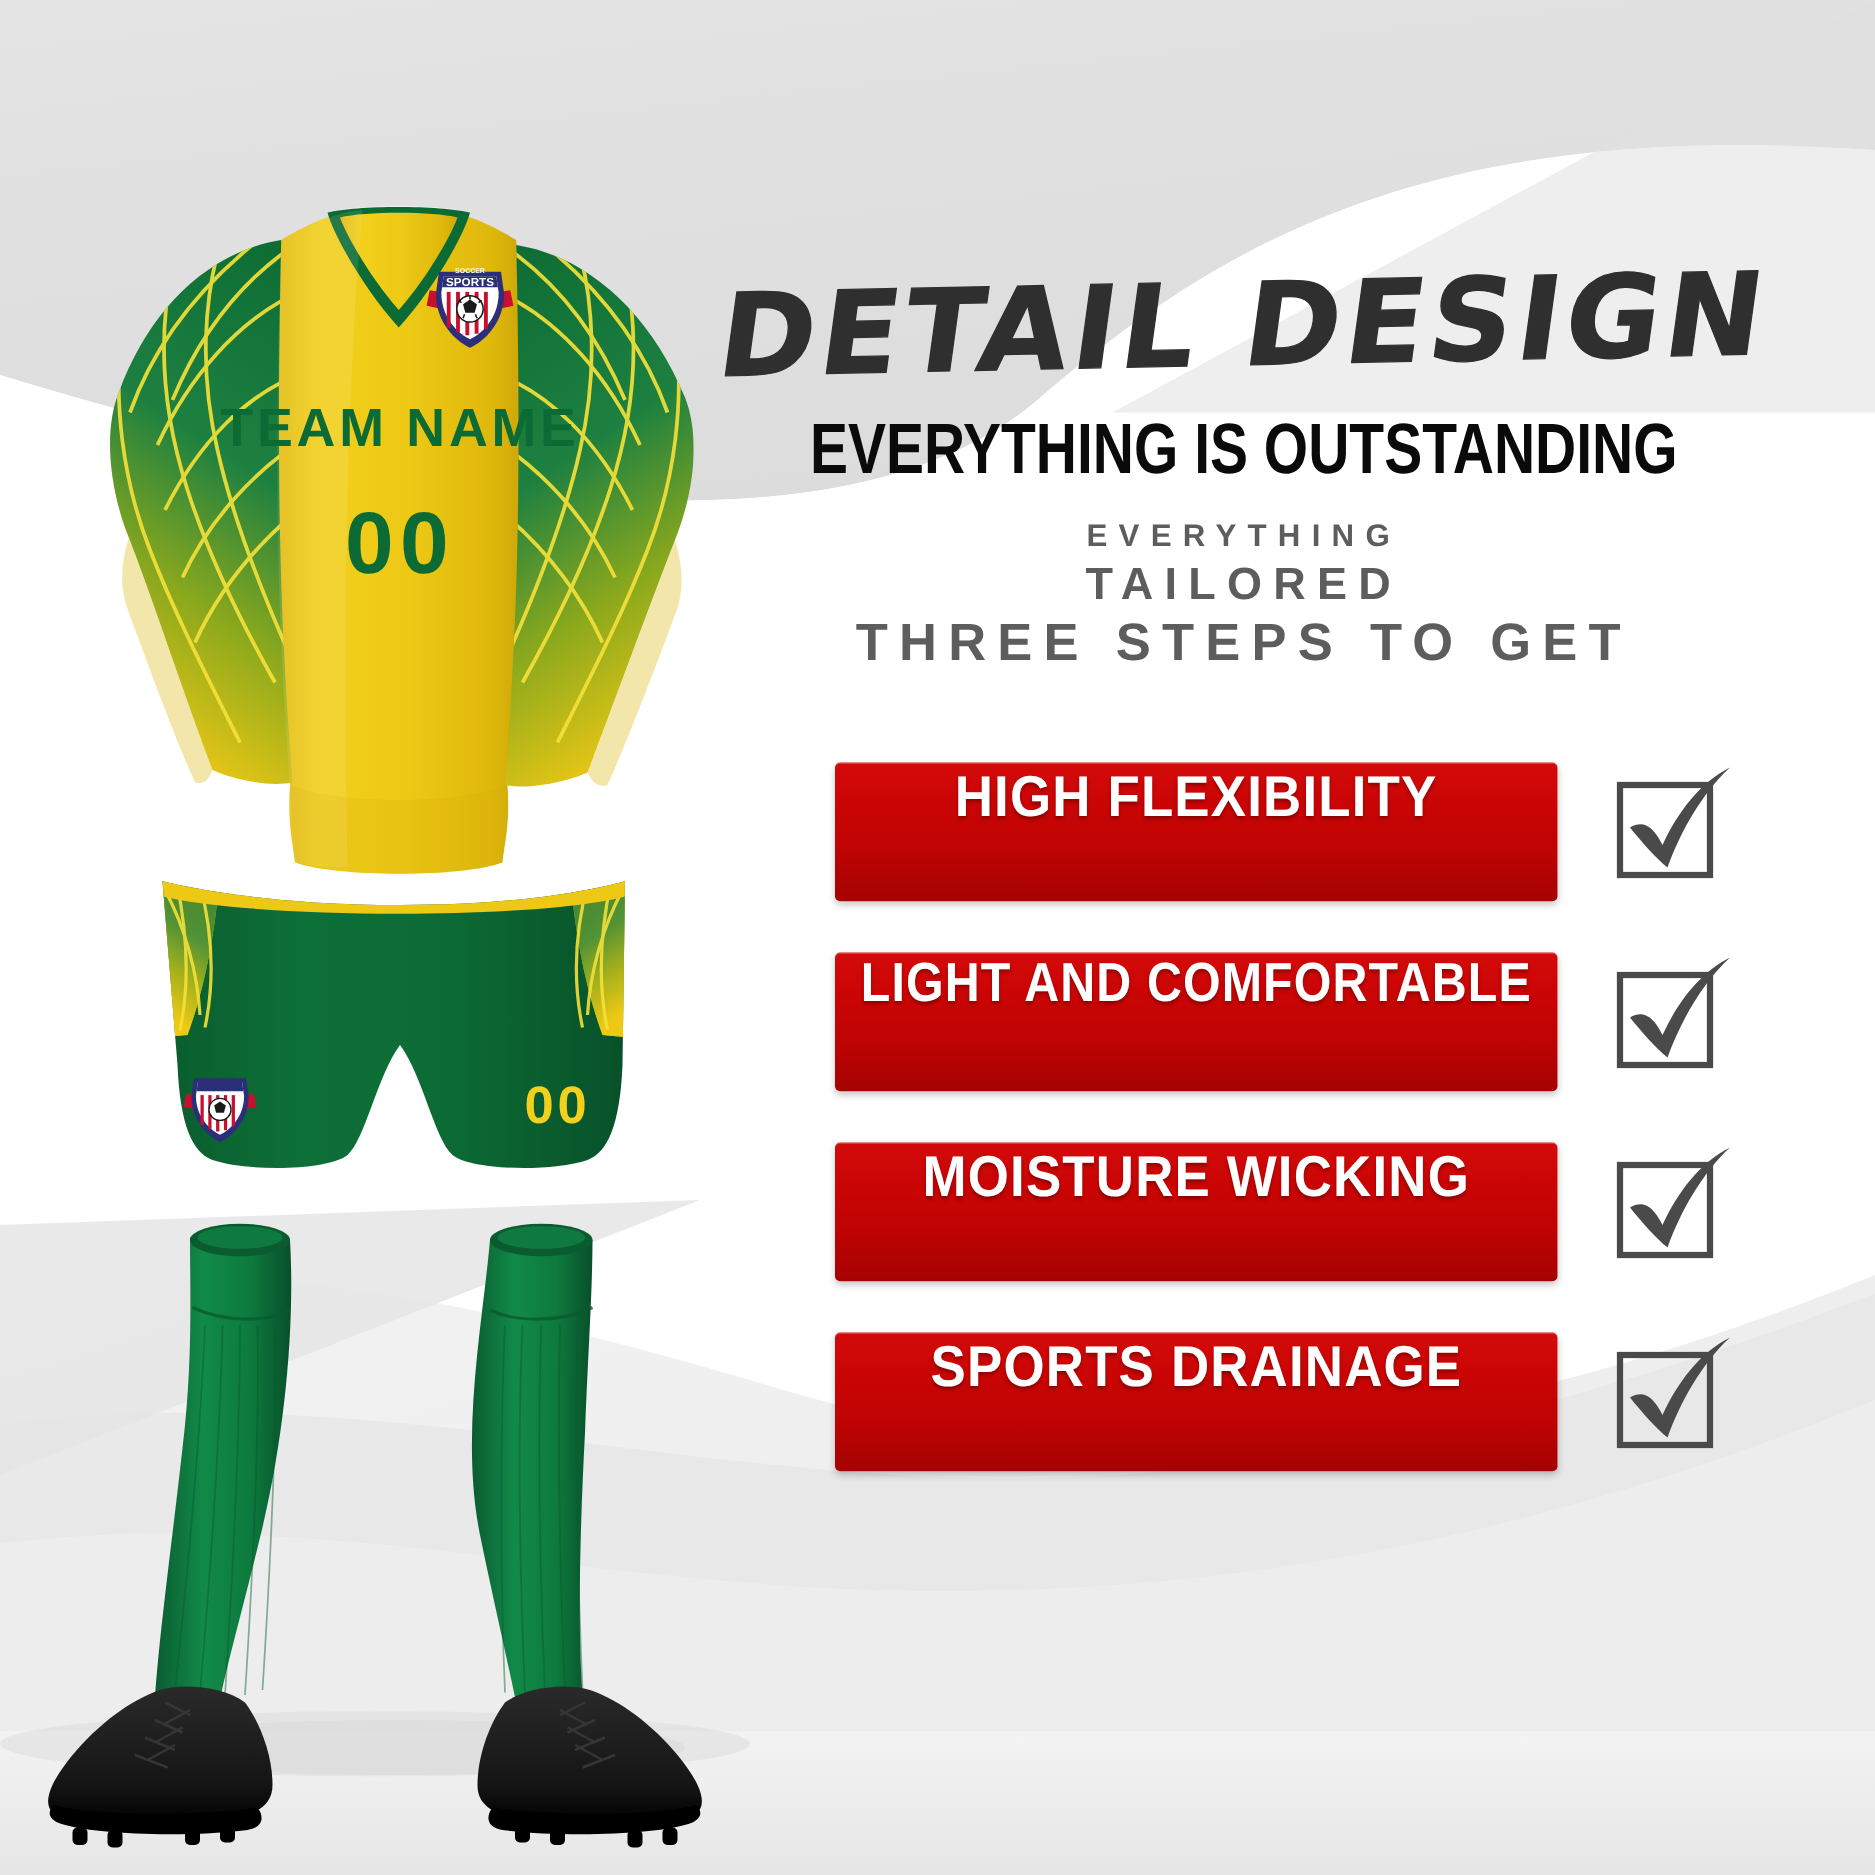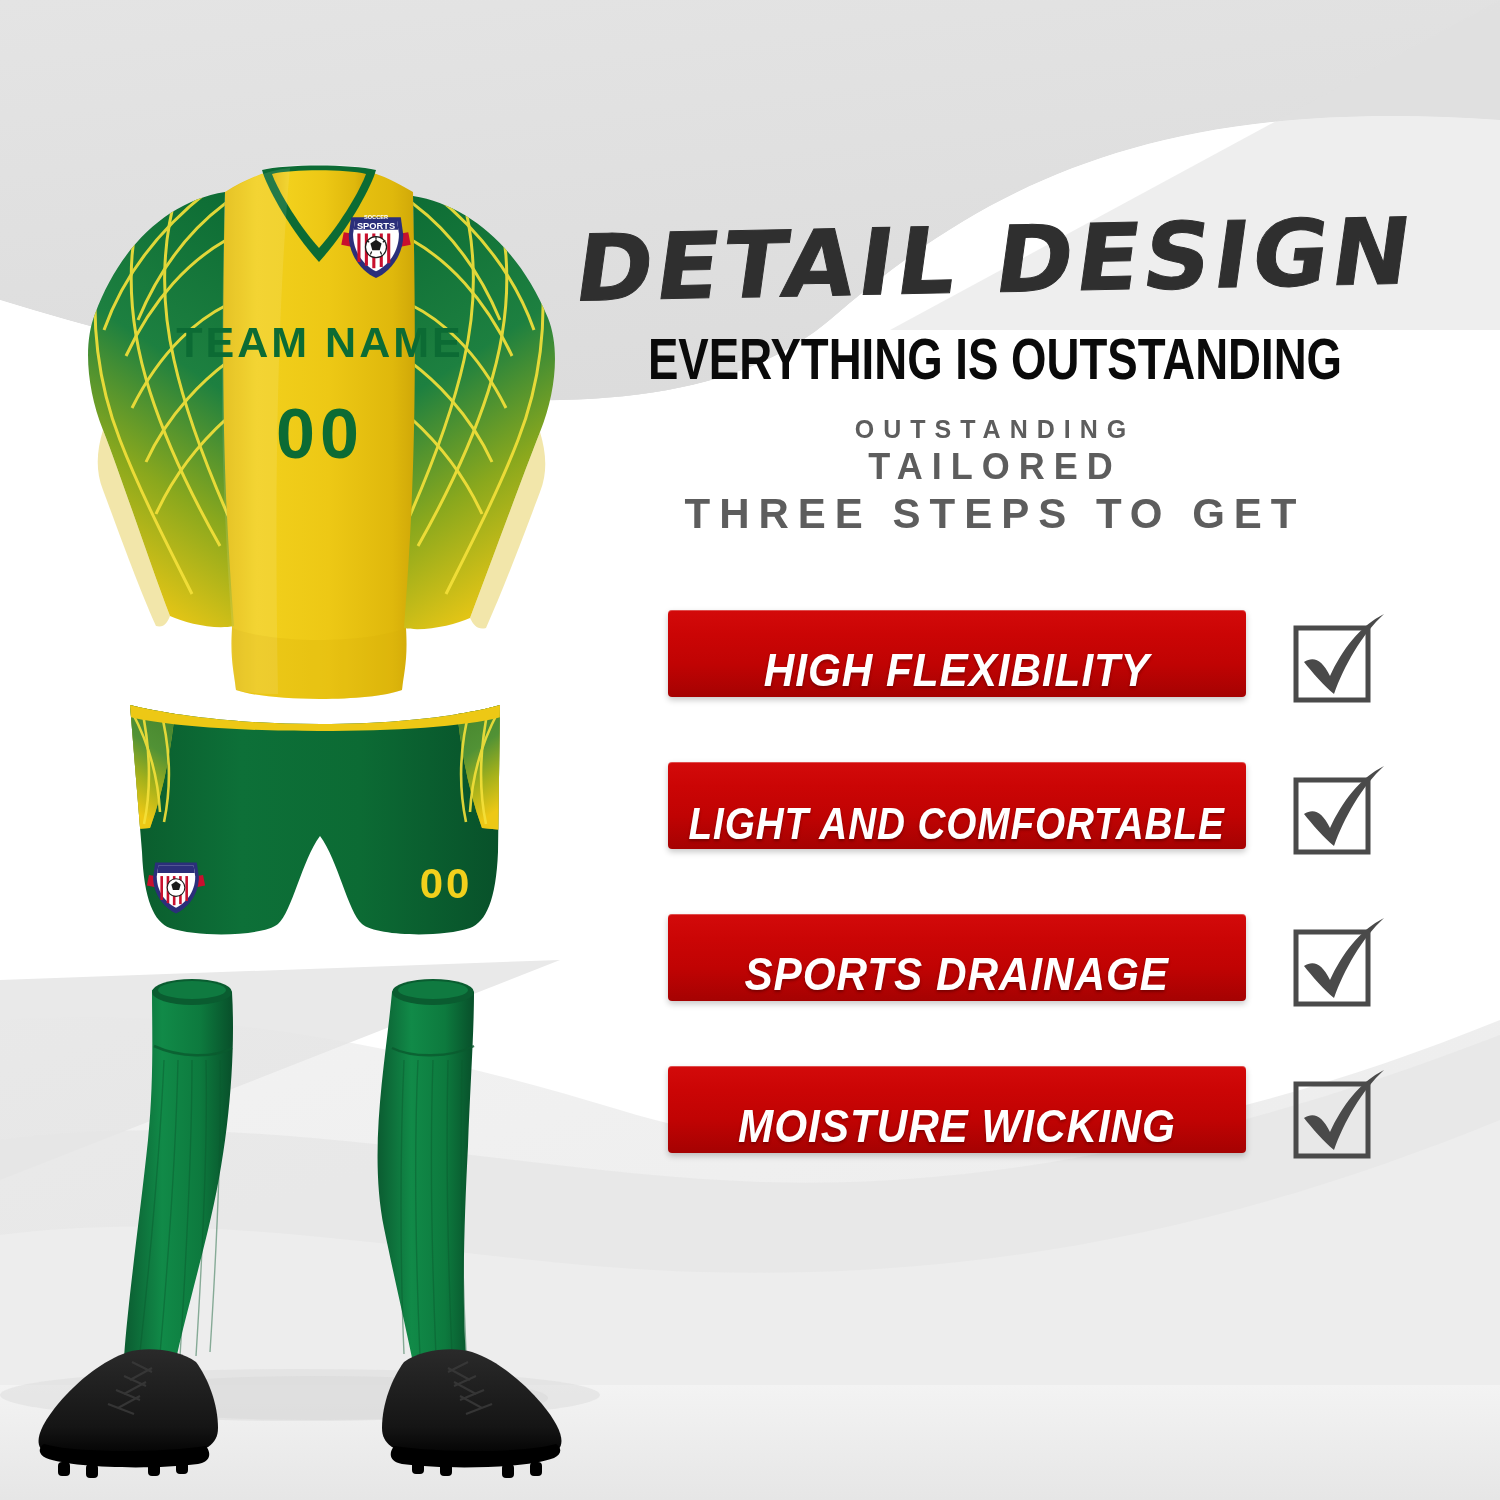--- a/index.html
+++ b/index.html
@@ -52,25 +52,25 @@
   .taglines{margin-top:26px;text-align:center;color:#5d5d5d;font-weight:700;line-height:1.22;}
   .tag1{font-size:25px;letter-spacing:9px;}
   .tag2{font-size:36px;letter-spacing:9px;}
   .tag3{font-size:42px;letter-spacing:9px;}
 
   
   .features{position:absolute;left:668px;top:610px;width:760px;}
   .frow{position:relative;height:152px;}
   .badge{
     position:absolute;left:0;top:0;
-    width:578px;height:87px;
+    width:578px;height:111px;
     background:linear-gradient(180deg,#d30a0a 0%, #cb0505 28%, #c00303 62%, #a50202 100%);
     border-radius:4px;
     box-shadow:0 3px 6px rgba(0,0,0,.22), inset 0 1px 0 rgba(255,255,255,.28);
-    display:flex;align-items:flex-end;justify-content:center;font-style:italic;
+    display:flex;align-items:flex-start;justify-content:center;
   }
   .badge-label{
     color:#ffffff;font-weight:700;font-size:46px;
     letter-spacing:1px;
     transform:scaleX(.92);
     white-space:nowrap;
     text-shadow:0 2px 3px rgba(0,0,0,.30);
   }
   .badge-label.wide{font-size:44px;transform:scaleX(.88);}
   .checkbox{position:absolute;left:612px;top:0px;width:110px;height:100px;}
@@ -376,21 +376,21 @@
       </g>
     </g>
   </svg>
 
   <div class="info">
     <div class="title-wrap">
       <div class="title-brush">DETAIL DESIGN</div>
     </div>
     <div class="subtitle">EVERYTHING IS OUTSTANDING</div>
     <div class="taglines">
-      <div class="tag1">OUTSTANDING</div>
+      <div class="tag1">EVERYTHING</div>
       <div class="tag2">TAILORED</div>
       <div class="tag3">THREE STEPS TO GET</div>
     </div>
   </div>
 
   <div class="features">
 
     <div class="frow">
       <div class="badge">
         <span class="badge-label">HIGH FLEXIBILITY</span>
@@ -406,33 +406,33 @@
         <span class="badge-label wide">LIGHT AND COMFORTABLE</span>
       </div>
       <svg class="checkbox" viewBox="0 0 110 100">
         <rect x="16" y="18" width="72" height="72" fill="none" stroke="#4a4a4a" stroke-width="5"></rect>
         <path d="M24 52 C34 46 42 50 50 66 C62 40 80 16 104 4 C82 24 64 56 54 84 C44 76 32 62 24 52 Z" fill="#4a4a4a"></path>
       </svg>
     </div>
 
     <div class="frow">
       <div class="badge">
+        <span class="badge-label">MOISTURE WICKING</span>
+      </div>
+      <svg class="checkbox" viewBox="0 0 110 100">
+        <rect x="16" y="18" width="72" height="72" fill="none" stroke="#4a4a4a" stroke-width="5"></rect>
+        <path d="M24 52 C34 46 42 50 50 66 C62 40 80 16 104 4 C82 24 64 56 54 84 C44 76 32 62 24 52 Z" fill="#4a4a4a"></path>
+      </svg>
+    </div>
+
+    <div class="frow">
+      <div class="badge">
         <span class="badge-label">SPORTS DRAINAGE</span>
       </div>
       <svg class="checkbox" viewBox="0 0 110 100">
         <rect x="16" y="18" width="72" height="72" fill="none" stroke="#4a4a4a" stroke-width="5"></rect>
         <path d="M24 52 C34 46 42 50 50 66 C62 40 80 16 104 4 C82 24 64 56 54 84 C44 76 32 62 24 52 Z" fill="#4a4a4a"></path>
       </svg>
     </div>
 
-    <div class="frow">
-      <div class="badge">
-        <span class="badge-label">MOISTURE WICKING</span>
-      </div>
-      <svg class="checkbox" viewBox="0 0 110 100">
-        <rect x="16" y="18" width="72" height="72" fill="none" stroke="#4a4a4a" stroke-width="5"></rect>
-        <path d="M24 52 C34 46 42 50 50 66 C62 40 80 16 104 4 C82 24 64 56 54 84 C44 76 32 62 24 52 Z" fill="#4a4a4a"></path>
-      </svg>
-    </div>
-
   </div>
 
 </div>
 
 </body></html>

